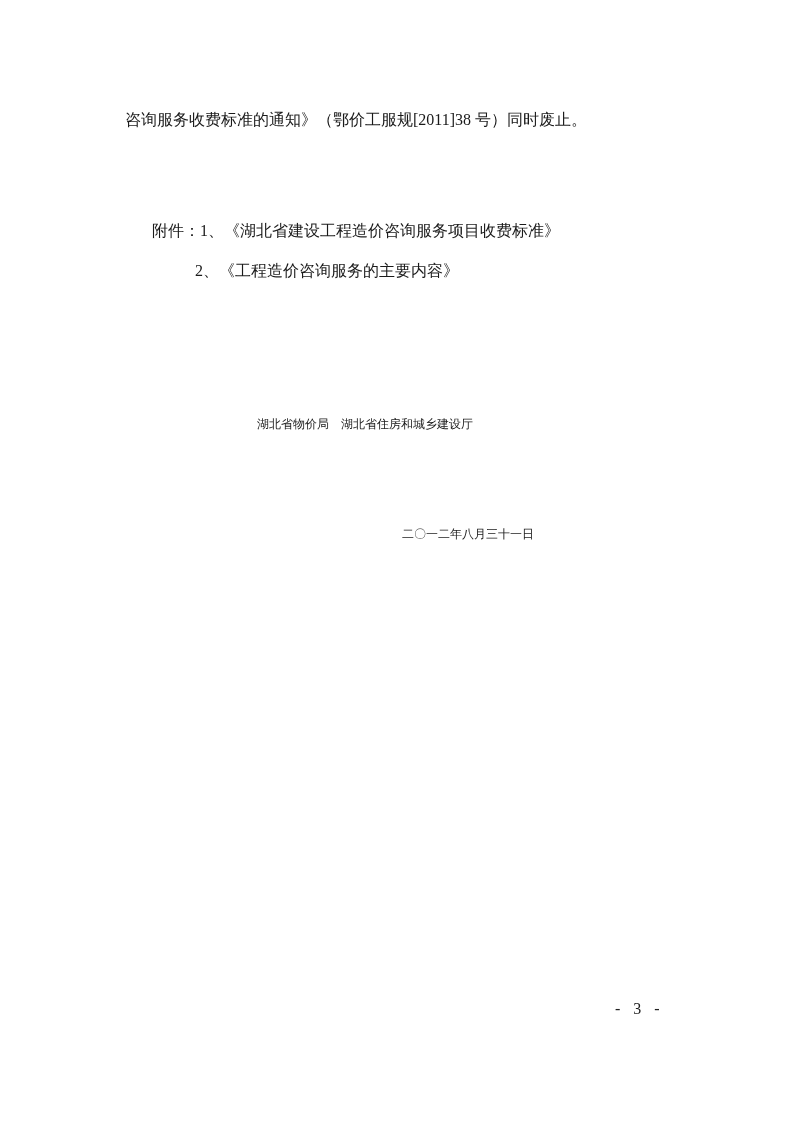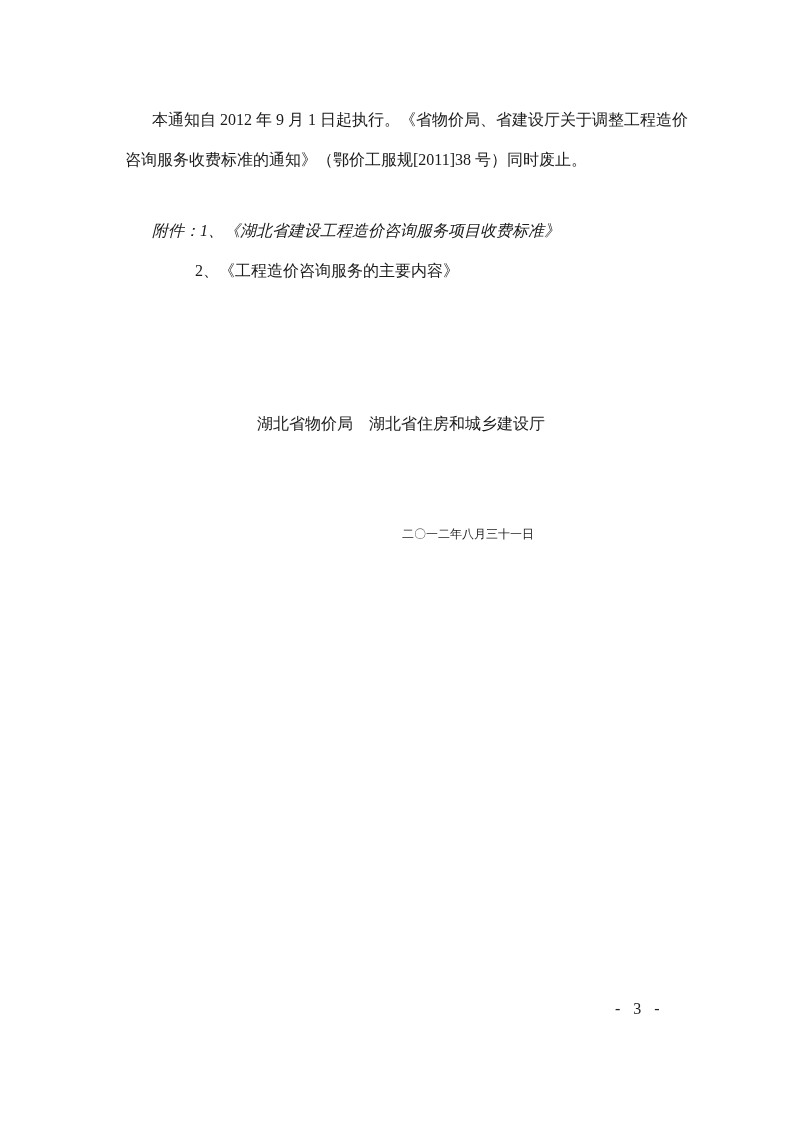--- a/index.html
+++ b/index.html
@@ -37,31 +37,30 @@
   
   .attachments {
     position: absolute;
     left: 125px;
     top: 211px;
     font-size: 16px;
     line-height: 40px;
   }
   .attachments .att-line-1 {
     padding-left: 27px;
-    font-style: italic;
   }
   .attachments .att-line-2 {
     padding-left: 70px;
   }
   
   .signature {
     position: absolute;
     left: 257px;
     top: 404px;
-    font-size: 16px;
+    font-size: 12px;
     line-height: 40px;
     white-space: nowrap;
   }
   
   .issue-date {
     position: absolute;
     left: 402px;
     top: 514px;
     font-size: 12px;
     line-height: 40px;
@@ -79,21 +78,20 @@
     color: #222222;
     white-space: nowrap;
   }
 </style>
 </head>
 <body>
 
 <div class="doc-page">
 
   <div class="body-paragraph">
-    <div class="line first-line">本通知自 2012 年 9 月 1 日起执行。《省物价局、省建设厅关于调整工程造价</div>
     <div class="line">咨询服务收费标准的通知》（鄂价工服规[2011]38 号）同时废止。</div>
   </div>
 
   <div class="attachments">
     <div class="line att-line-1">附件：1、《湖北省建设工程造价咨询服务项目收费标准》</div>
     <div class="line att-line-2">2、《工程造价咨询服务的主要内容》</div>
   </div>
 
   <div class="signature line">湖北省物价局　湖北省住房和城乡建设厅</div>
 

